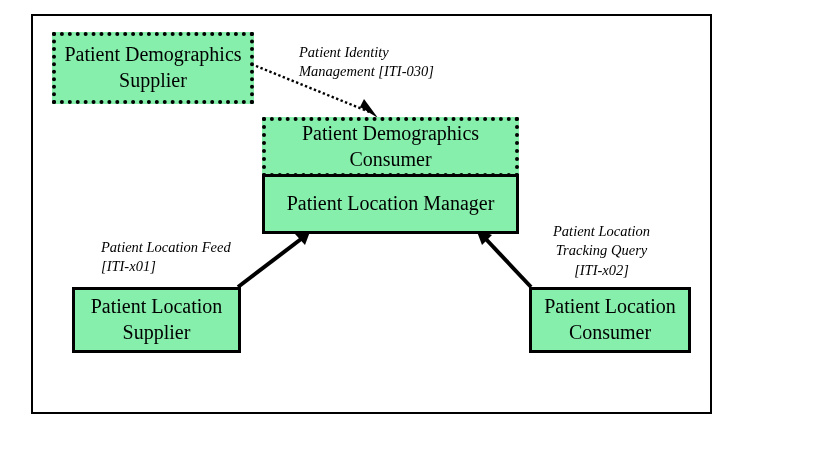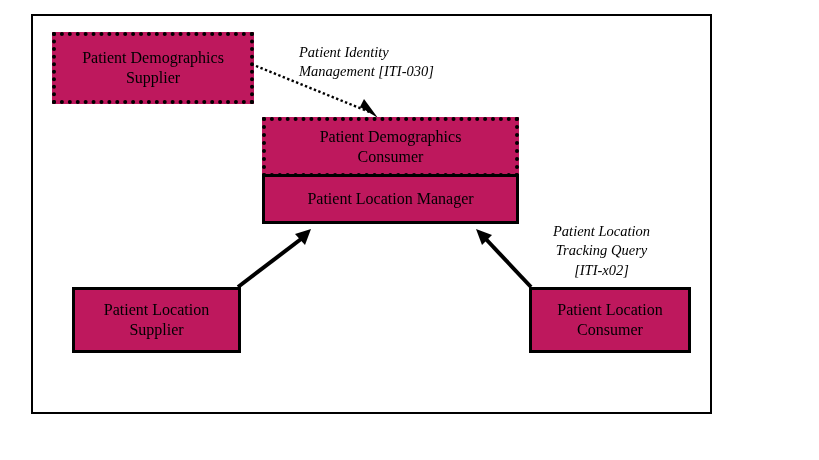--- a/index.html
+++ b/index.html
@@ -31,28 +31,28 @@
     width: 681px;
     height: 400px;
     border: 2px solid #000000;
     box-sizing: border-box;
     background: #ffffff;
   }
 
   .node {
     position: absolute;
     box-sizing: border-box;
-    background: #be185d;
+    background: #86efac;
     display: flex;
     flex-direction: column;
     align-items: center;
     justify-content: center;
     text-align: center;
     line-height: 1.28;
-    font-size: 16px;
+    font-size: 20px;
     z-index: 4;
   }
 
   .node-solid {
     border: 3px solid #000000;
   }
 
   .node-dotted {
     border: 4px dotted #000000;
   }
@@ -77,21 +77,21 @@
   #node-pd-consumer {
     left: 0;
     top: 0;
     width: 257px;
     height: 60px;
   }
   #node-pl-manager {
     left: 0;
     top: 57px;
     width: 257px;
-    height: 50px;
+    height: 60px;
   }
 
   
   #node-pl-supplier {
     left: 72px;
     top: 287px;
     width: 169px;
     height: 66px;
   }
   #node-pl-consumer {
@@ -197,18 +197,20 @@
   </div>
 
   <div class="node node-solid" id="node-pl-consumer">
     <span>Patient Location</span>
     <span>Consumer</span>
   </div>
 
   <div class="edge-label" id="label-pim">Patient Identity
 Management [ITI-030]</div>
 
+  <div class="edge-label" id="label-plf">Patient Location Feed
+[ITI-x01]</div>
 
   <div class="edge-label" id="label-pltq">Patient Location
 Tracking Query
 [ITI-x02]</div>
 
 </div>
 
 </body></html>

